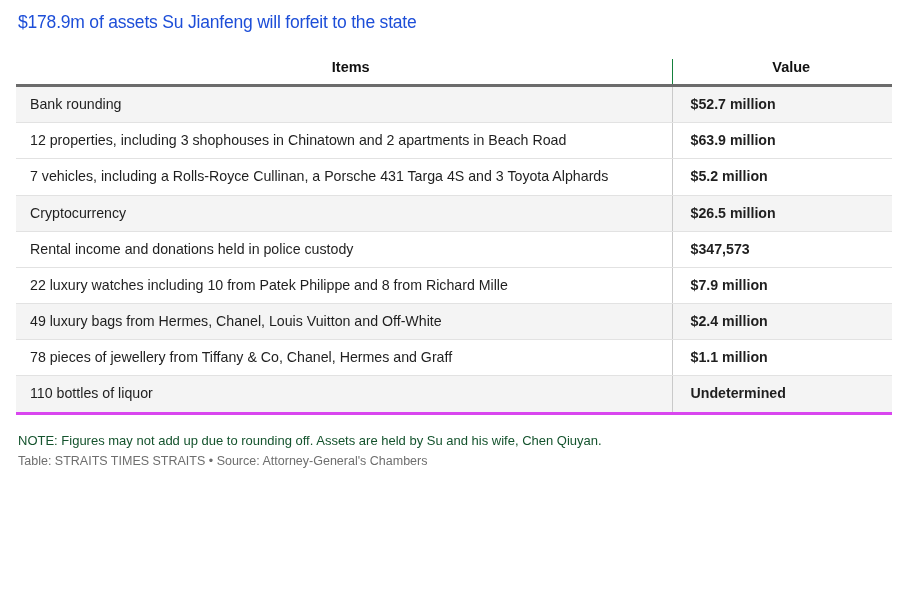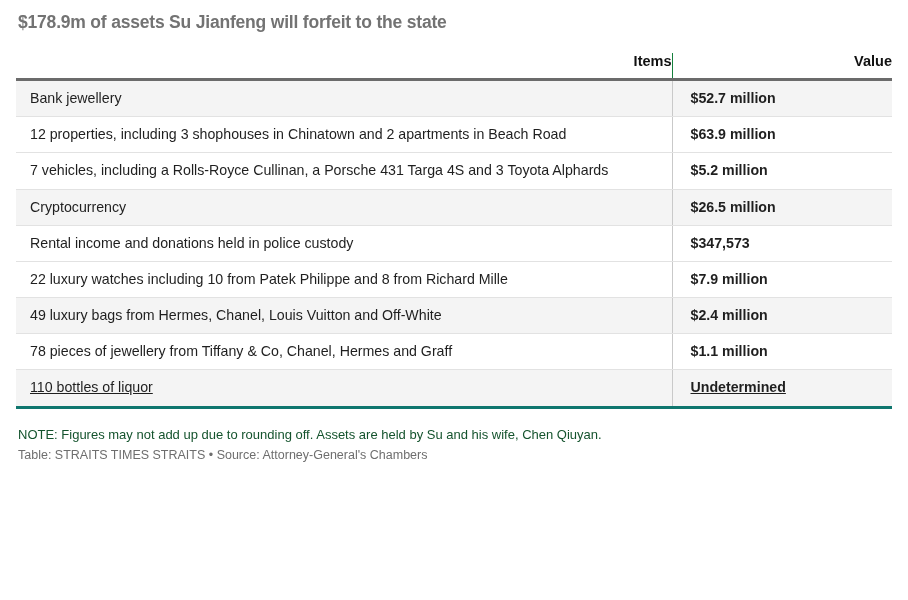--- a/index.html
+++ b/index.html
@@ -14,35 +14,35 @@
     color: #1a1a1a;
     overflow: hidden;
   }
   .page {
     padding: 8px 16px 0 16px;
     box-sizing: border-box;
     width: 908px;
   }
   .title {
     font-size: 17.5px;
-    font-weight: bold;
-    color: #737373;
+    font-weight: normal;
+    color: #1d4ed8;
     letter-spacing: -0.2px;
-    margin: 4px 0 20px 2px;
+    margin: 4px 0 26px 2px;
   }
   table.assets {
     width: 876px;
     border-collapse: collapse;
     table-layout: fixed;
   }
   table.assets col.c-item { width: 656px; }
   table.assets col.c-value { width: 220px; }
 
   thead th {
-    text-align: right;
+    text-align: center;
     font-size: 14.5px;
     font-weight: bold;
     color: #111111;
     padding: 0 0 9px 0;
     vertical-align: bottom;
     border-bottom: 3px solid #6b6b6b;
   }
   thead th.h-item { padding-left: 14px; }
   thead th.h-value { padding-left: 18px; border-left: 1px solid #15803d; }
 
@@ -57,22 +57,21 @@
   tbody td.value {
     font-weight: bold;
     padding-left: 18px;
     border-left: 1px solid #c9c9c9;
     white-space: nowrap;
   }
   tbody tr.alt td {
     background: #f4f4f4;
   }
   tbody tr:last-child td {
-    border-bottom: 3px solid #0f766e;
-    text-decoration: underline;
+    border-bottom: 3px solid #d946ef;
   }
   .notes {
     margin: 18px 0 0 2px;
   }
   .note {
     font-size: 13px;
     color: #14532d;
     margin-bottom: 6px;
   }
   .source {
@@ -93,21 +92,21 @@
       <col class="c-value">
     </colgroup>
     <thead>
       <tr>
         <th class="h-item">Items</th>
         <th class="h-value">Value</th>
       </tr>
     </thead>
     <tbody>
       <tr class="alt">
-        <td>Bank jewellery</td>
+        <td>Bank rounding</td>
         <td class="value">$52.7 million</td>
       </tr>
       <tr>
         <td>12 properties, including 3 shophouses in Chinatown and 2 apartments in Beach Road</td>
         <td class="value">$63.9 million</td>
       </tr>
       <tr>
         <td>7 vehicles, including a Rolls-Royce Cullinan, a Porsche 431 Targa 4S and 3 Toyota Alphards</td>
         <td class="value">$5.2 million</td>
       </tr>

